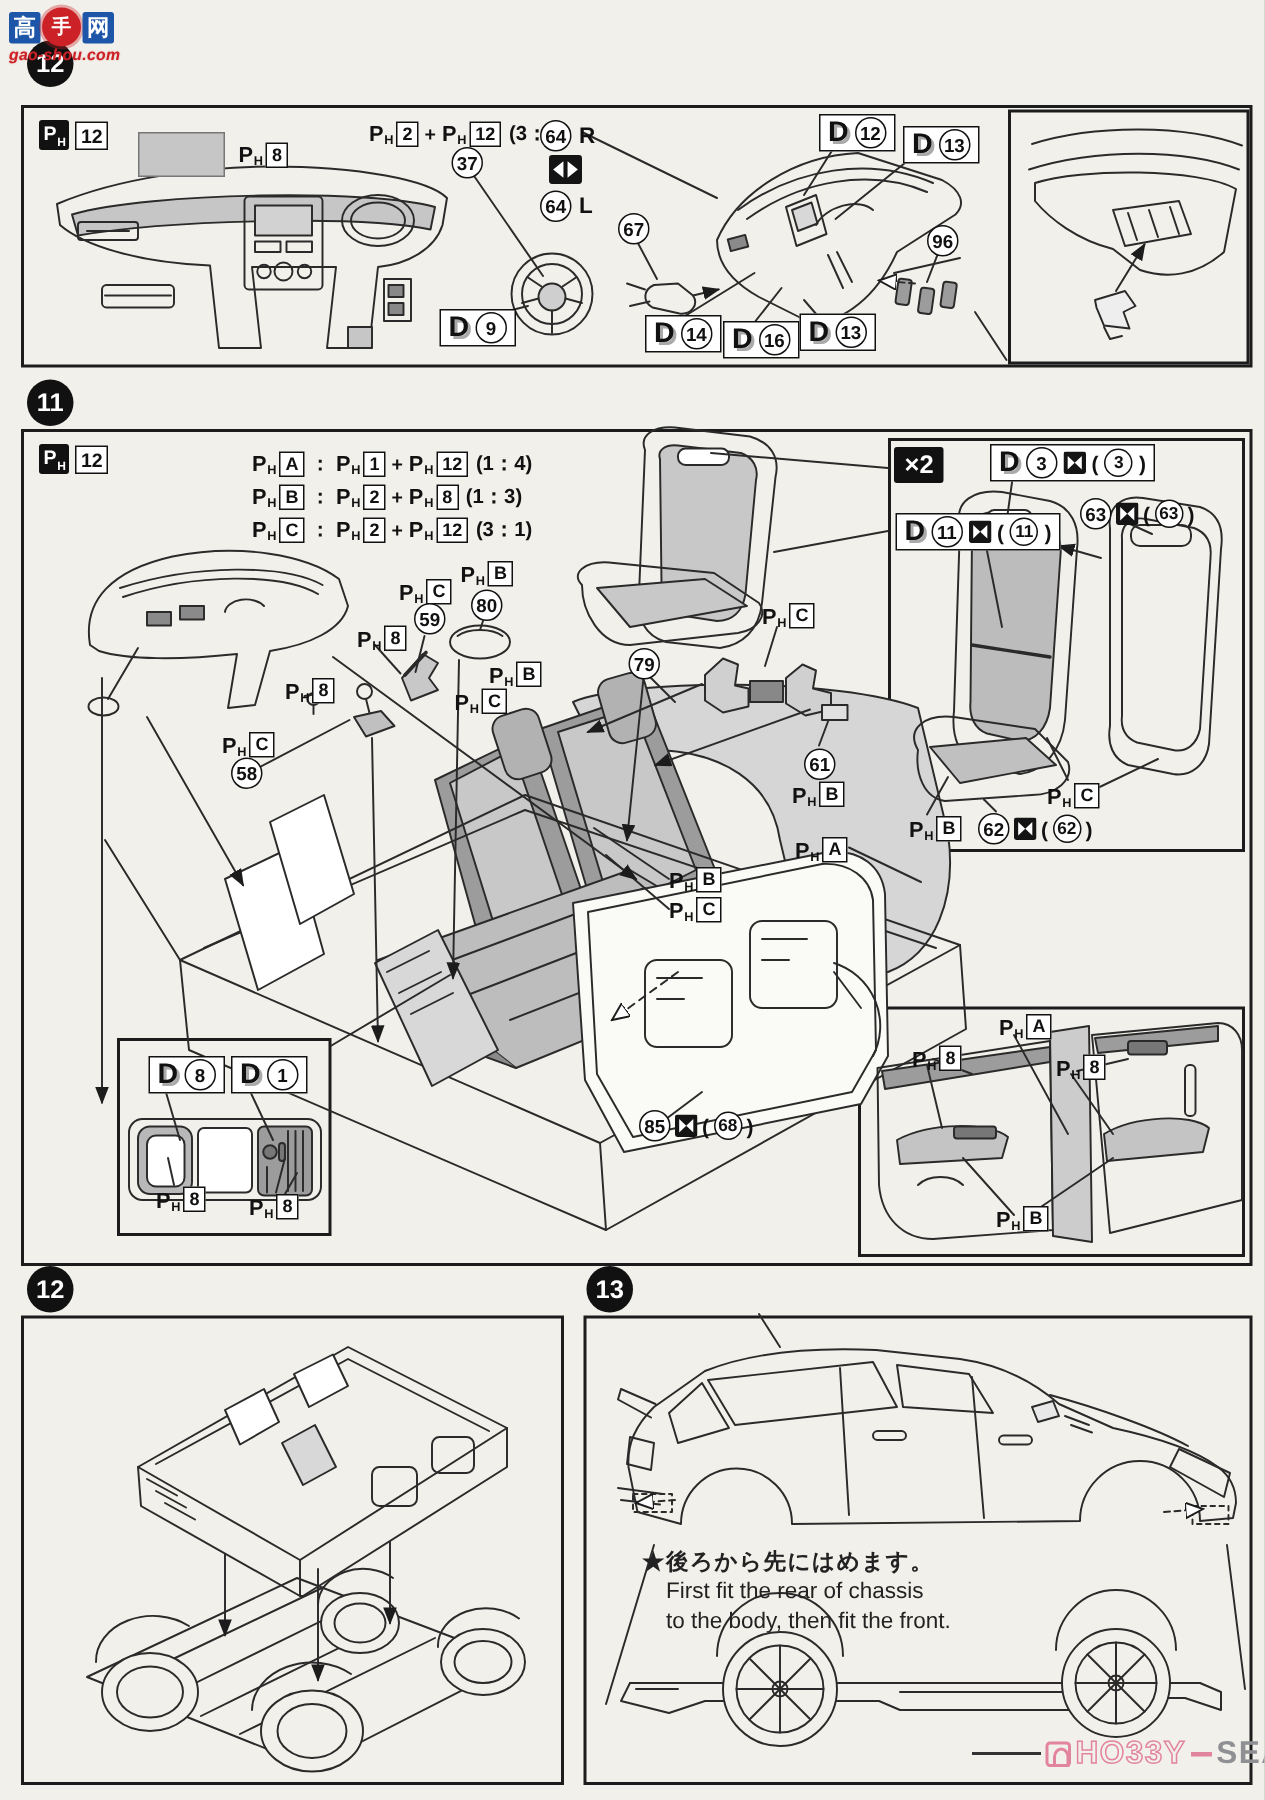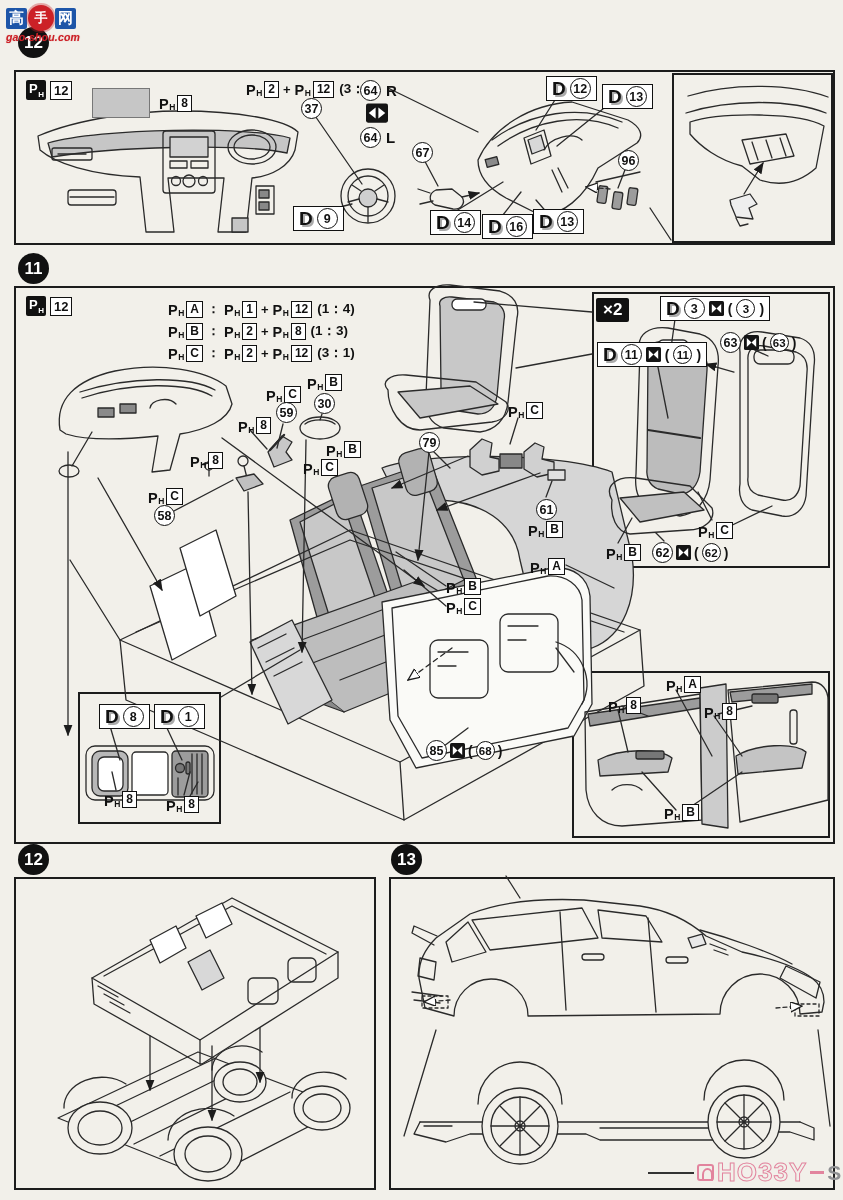--- a/index.html
+++ b/index.html
@@ -46,21 +46,21 @@
   #wm .gear{width:26px;height:26px;border-radius:50%;background:var(--wmred);color:#fff;display:flex;
      align-items:center;justify-content:center;font-size:13px;font-weight:900;
      box-shadow:0 0 0 2px rgba(204,33,39,.35)}
   #wm .url{color:var(--wmred);font-weight:900;font-size:10.5px;font-style:italic;letter-spacing:.2px;
      text-shadow:0 0 1px rgba(204,33,39,.5)}
   
   #hs{position:absolute;left:648px;top:1157px;z-index:6;display:flex;align-items:center;gap:3px}
   #hs .line{width:46px;height:2px;background:#333}
   #hs .ic{width:17px;height:17px;border:2.5px solid var(--pink);border-radius:3px;position:relative;background:transparent}
   #hs .ic::after{content:"";position:absolute;left:3px;top:2px;width:7px;height:9px;border:2px solid var(--pink);border-radius:50% 50% 0 0}
-  #hs .hob{color:var(--pink);font-weight:900;font-size:26px;letter-spacing:1px;-webkit-text-stroke:1px var(--pink);
+  #hs .hob{color:var(--pink);font-weight:900;font-size:21px;letter-spacing:1px;-webkit-text-stroke:1px var(--pink);
      color:transparent}
   #hs .dash{width:14px;height:3px;background:var(--pink)}
   #hs .sea{color:var(--hgray);font-weight:900;font-size:21px;letter-spacing:1px}
   
   #note{position:absolute;left:428px;top:1032px;z-index:4;color:#222}
   #note .ja{font-size:15px;font-weight:bold;letter-spacing:1px}
   #note .en{font-size:15px;margin-left:16px;line-height:1.35}
 </style>
 </head>
 <body>
@@ -556,21 +556,21 @@
         <span class="circ">59</span>
       </div>
       <div class="co t-ph" style="left: 307px; top: 374px;">
         <span class="ph">
           <span class="pp">P</span>
           <span class="hh">H</span>
           <span class="pbox">B</span>
         </span>
       </div>
       <div class="co t-circ" style="left: 314px; top: 393px;">
-        <span class="circ">30</span>
+        <span class="circ">80</span>
       </div>
       <div class="co t-ph" style="left: 238px; top: 417px;">
         <span class="ph">
           <span class="pp">P</span>
           <span class="hh">H</span>
           <span class="pbox">8</span>
         </span>
       </div>
       <div class="co t-ph" style="left: 190px; top: 452px;">
         <span class="ph">
@@ -781,20 +781,25 @@
       </div>
       <div class="co t-ph" style="left: 664px; top: 804px;">
         <span class="ph">
           <span class="pp">P</span>
           <span class="hh">H</span>
           <span class="pbox">B</span>
         </span>
       </div>
     </div>
 
+  <div id="note">
+    <div class="ja">★後ろから先にはめます。</div>
+    <div class="en">First fit the rear of chassis</div>
+    <div class="en">to the body, then fit the front.</div>
+  </div>
 
   <div id="wm">
     <div class="row">
       <span class="cb">高</span>
       <span class="gear">手</span>
       <span class="cb">网</span>
     </div>
     <div class="url">gao-shou.com</div>
   </div>
 

